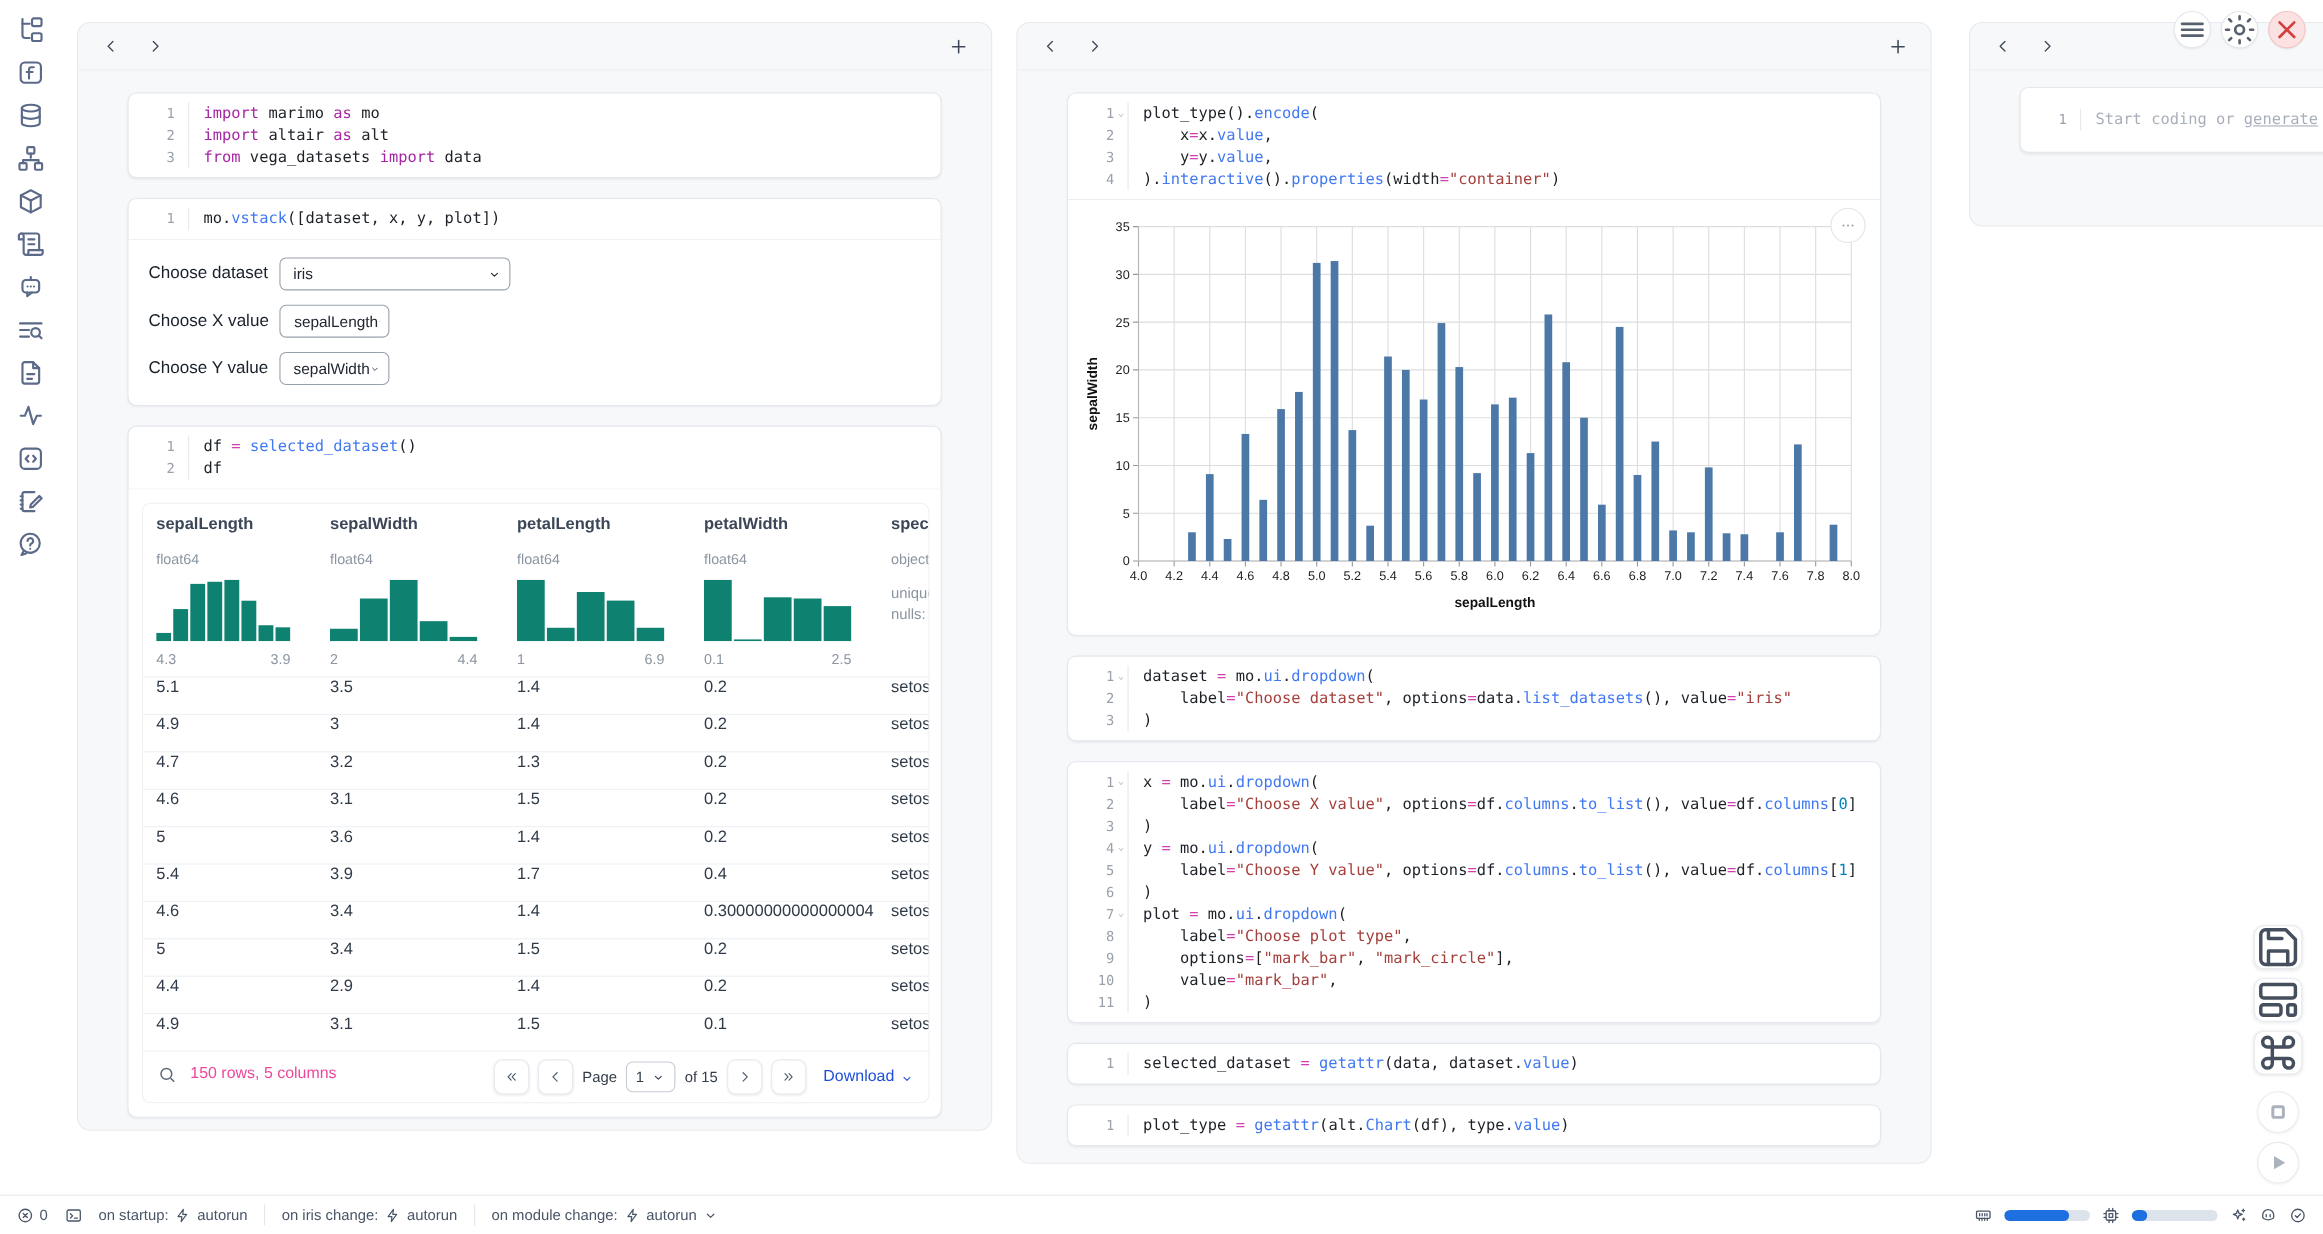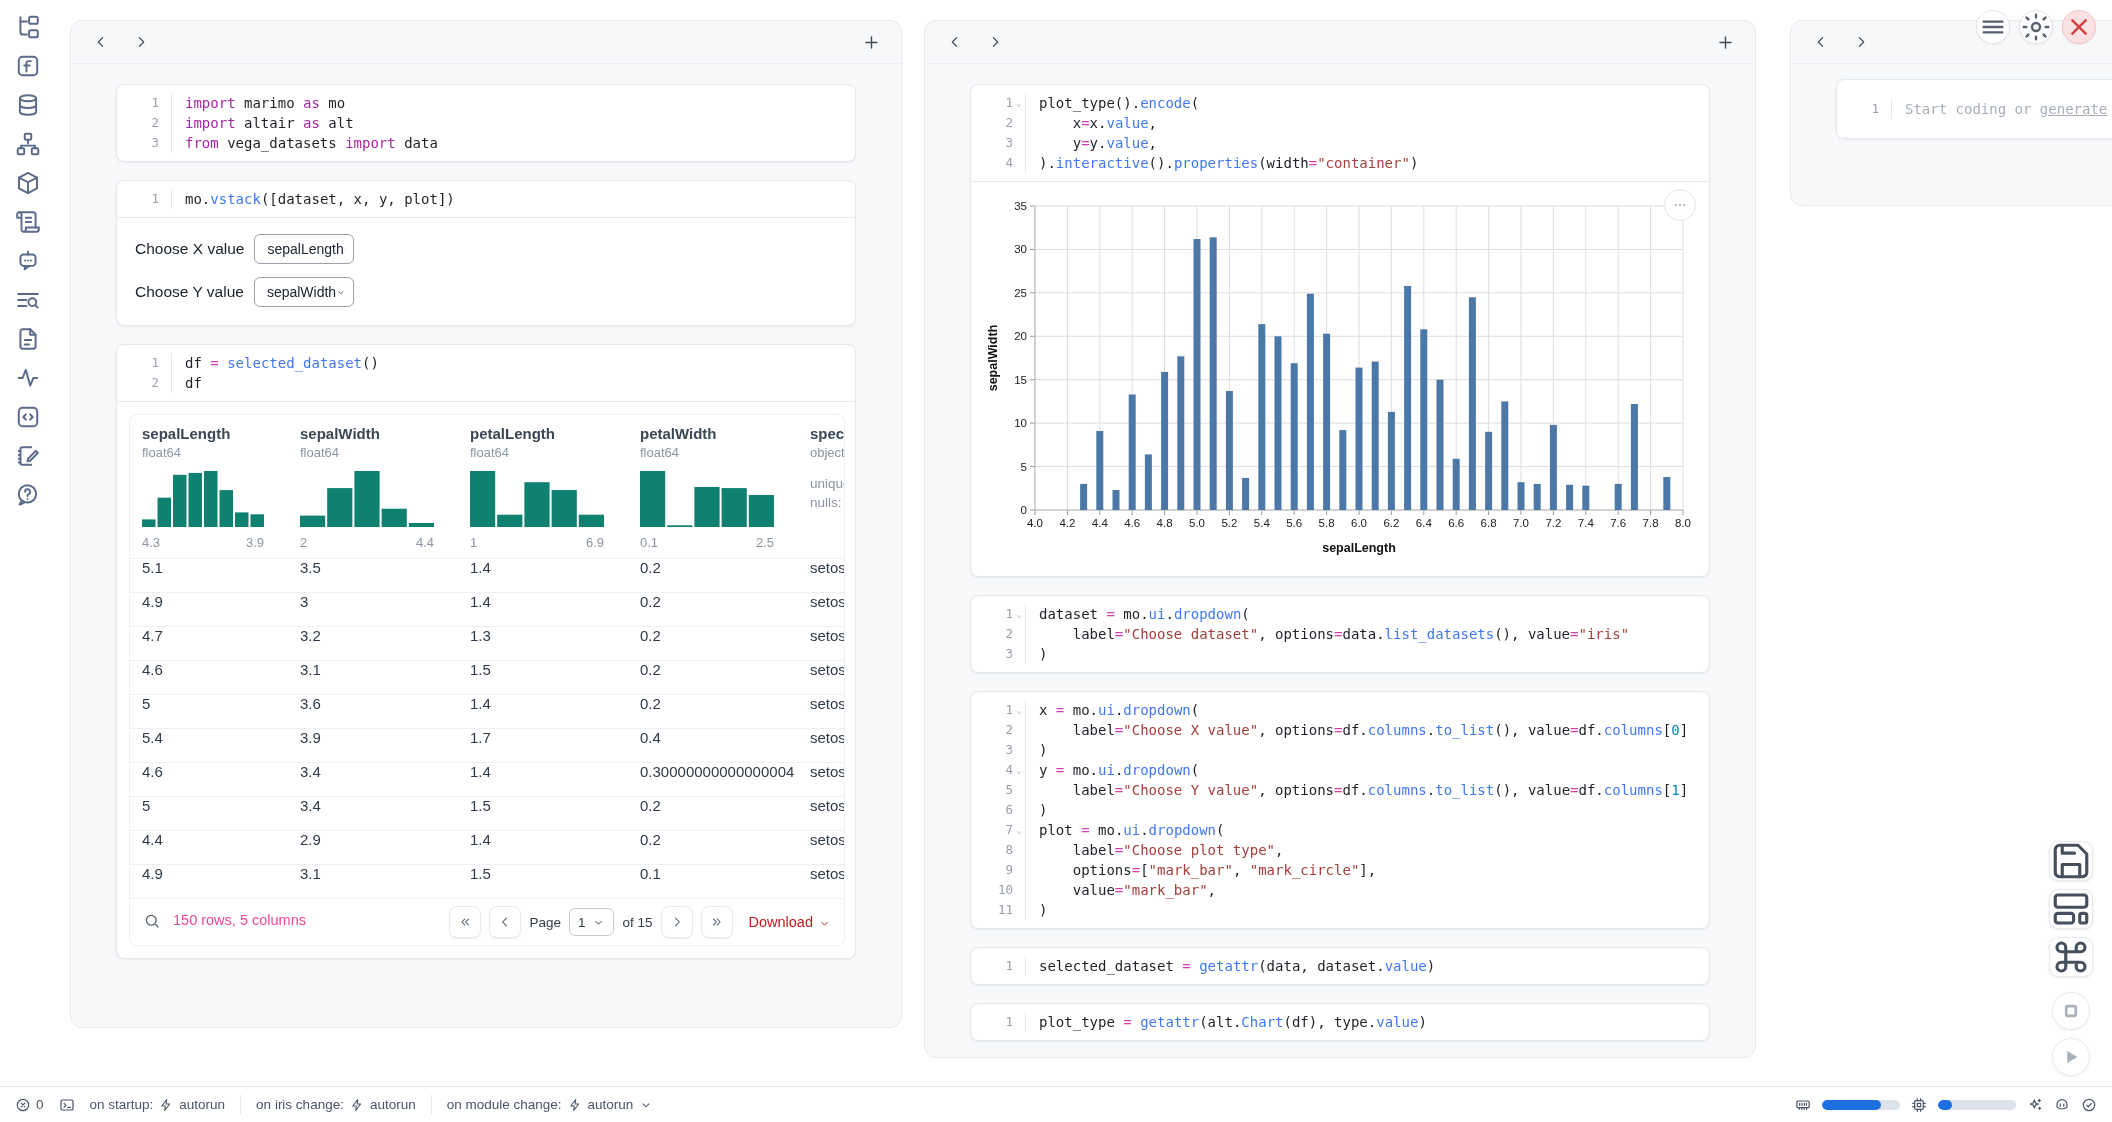--- a/index.html
+++ b/index.html
@@ -45,36 +45,36 @@
   .chart-out{padding:10px 12px 8px;position:relative}
   .dots-btn{position:absolute;top:7px;right:13px;width:30px;height:30px;border-radius:50%;border:1px solid #e1e4e8;
             background:#fff;color:#9aa2ac;display:flex;align-items:center;justify-content:center;cursor:pointer}
   .dots-btn svg{width:18px;height:18px}
   
   .table-out{padding:12px}
   .tblwrap{width:716px;overflow:hidden;border:1px solid #eef0f3;border-radius:8px;box-sizing:border-box;background:#fff}
   .thead{display:flex}
   .th{padding:10px 0 8px 12px;box-sizing:border-box;flex:0 0 auto}
   .th .nm{font-weight:bold;font-size:15px;color:#3b4757}
-  .th .tp{font-size:13px;color:#8b95a1;margin-top:3px}
+  .th .tp{font-size:13px;color:#8b95a1;margin-top:16px}
   .hist{margin-top:11px}
   .rng{display:flex;justify-content:space-between;font-size:13px;color:#8b95a1;margin-top:4px}
   .extras{margin-top:14px;font-size:13.5px;color:#8b95a1;line-height:19px}
   .trow{display:flex;border-top:1px solid #eef0f3;height:33px;font-size:15px;color:#303b49}
   .td{padding-left:12px;box-sizing:border-box;white-space:nowrap;overflow:hidden;flex:0 0 auto}
   .tfoot{display:flex;align-items:center;justify-content:space-between;height:46px;border-top:1px solid #eef0f3;padding:0 13px}
   .tf-left{display:flex;align-items:flex-start;gap:12px;font-size:14.5px;color:#ec4899}
   .tf-left .ic{color:#5b6576}
   .tf-right{display:flex;align-items:center;gap:8px;font-size:13.5px;color:#333c49}
   .pg-btn{width:30px;height:30px;border-radius:8px;border:1px solid #e7eaee;background:#fff;box-shadow:0 1px 2px rgba(16,24,40,.07);
           display:flex;align-items:center;justify-content:center;color:#4c5a6b;cursor:pointer}
   .pg-btn svg{width:14px;height:14px}
   .page-sel{height:26px;border:1px solid #c6ccd4;border-radius:6px;display:flex;align-items:center;gap:7px;
             padding:0 8px;font-size:13.5px;background:#fff;cursor:pointer}
-  .dl{color:#b91c1c;font-size:14.5px;display:flex;gap:5px;align-items:flex-end;margin-left:8px;cursor:pointer}
+  .dl{color:#1d4ed8;font-size:14.5px;display:flex;gap:5px;align-items:flex-end;margin-left:8px;cursor:pointer}
   
   .top-controls{position:absolute;top:10px;right:16px;display:flex;gap:9px}
   .circle-btn{width:32px;height:32px;border-radius:50%;background:#fff;border:1px solid #e3e6ea;
               box-shadow:0 1px 2px rgba(0,0,0,.06);display:flex;align-items:center;justify-content:center;color:#57606e;cursor:pointer}
   .circle-btn svg{width:16px;height:16px}
   .circle-btn.close{background:#fbe1e1;border-color:#f3c3c3;color:#d23f3f}
   
   .fab-stack{position:absolute;right:19px;top:841px;display:flex;flex-direction:column;gap:8px;align-items:center}
   .fab{width:42px;height:38px;border-radius:9px;border:1px solid #e7eaee;background:#fff;box-shadow:0 1px 3px rgba(16,24,40,.09);
        display:flex;align-items:center;justify-content:center;color:#454f5e;cursor:pointer}
@@ -274,20 +274,31 @@
           <div class="cl">
             <span class="gut">
               <span class="num">1</span>
             </span>
             <span class="fold"></span>
             <span class="src"><span class="tok pl">mo.</span><span class="tok fn">vstack</span><span class="tok pl">([dataset, x, y, plot])</span></span>
           </div>
         </div>
         <div class="output">
           <div class="controls">
+      <div class="ctl-row">
+        <span>Choose dataset</span>
+        <span class="select" style="width:210px">
+          <span>iris</span>
+          <span class="ic i13">
+                  <svg viewBox="0 0 24 24" fill="none" stroke="currentColor" stroke-width="1.8" stroke-linecap="round" stroke-linejoin="round">
+                    <path d="m7 10 5 5 5-5"></path>
+                  </svg>
+                </span>
+        </span>
+      </div>
       <div class="ctl-row">
         <span>Choose X value</span>
         <span class="select" style="width:100px">
           <span>sepalLength</span>
           <span class="ic i13">
                   <svg viewBox="0 0 24 24" fill="none" stroke="currentColor" stroke-width="1.8" stroke-linecap="round" stroke-linejoin="round">
                     <path d="m7 10 5 5 5-5"></path>
                   </svg>
                 </span>
         </span>

